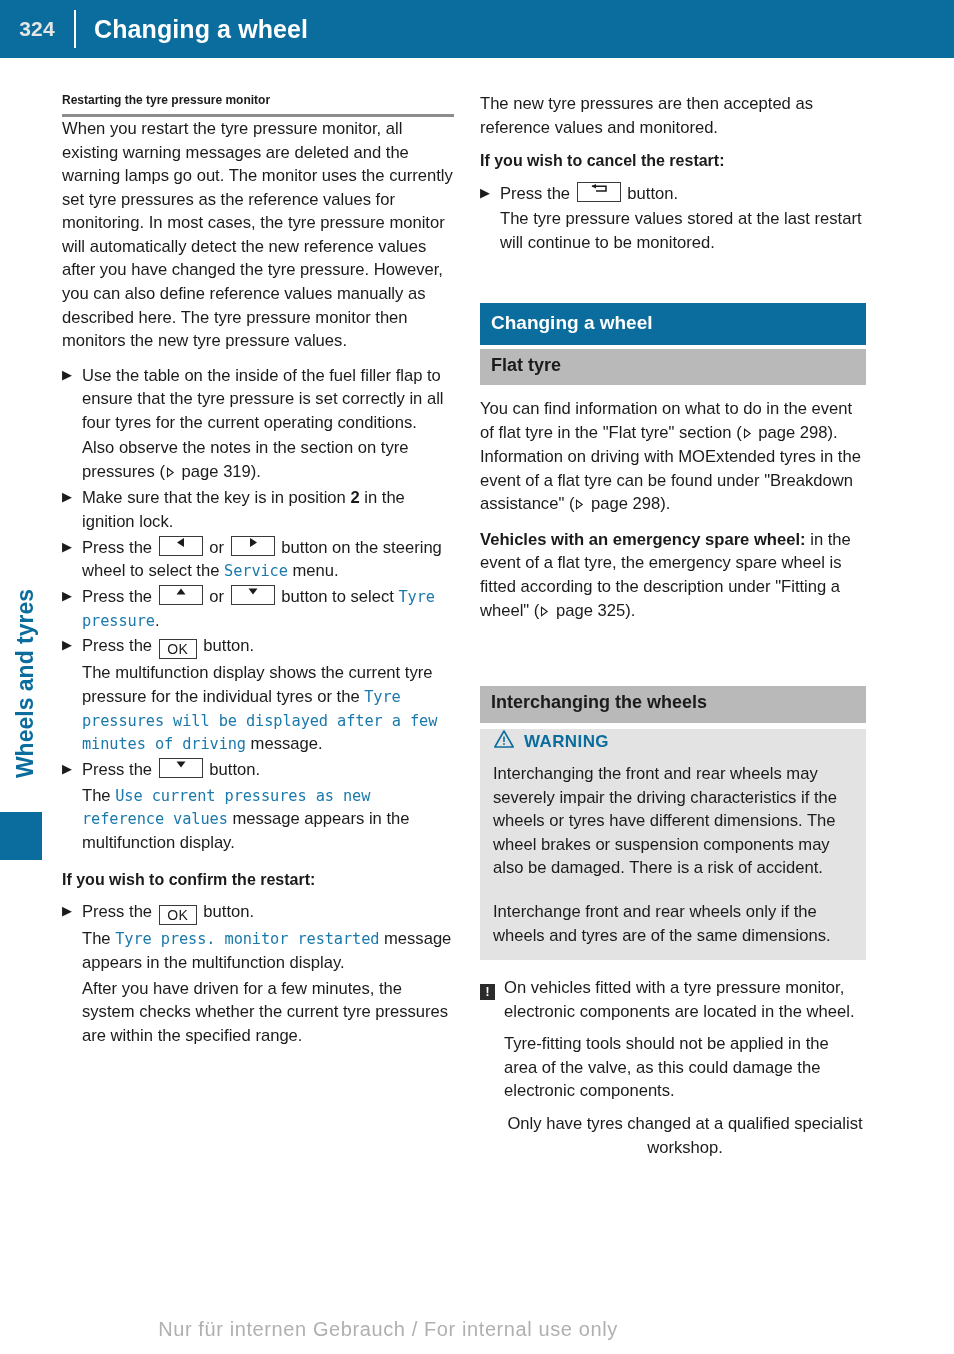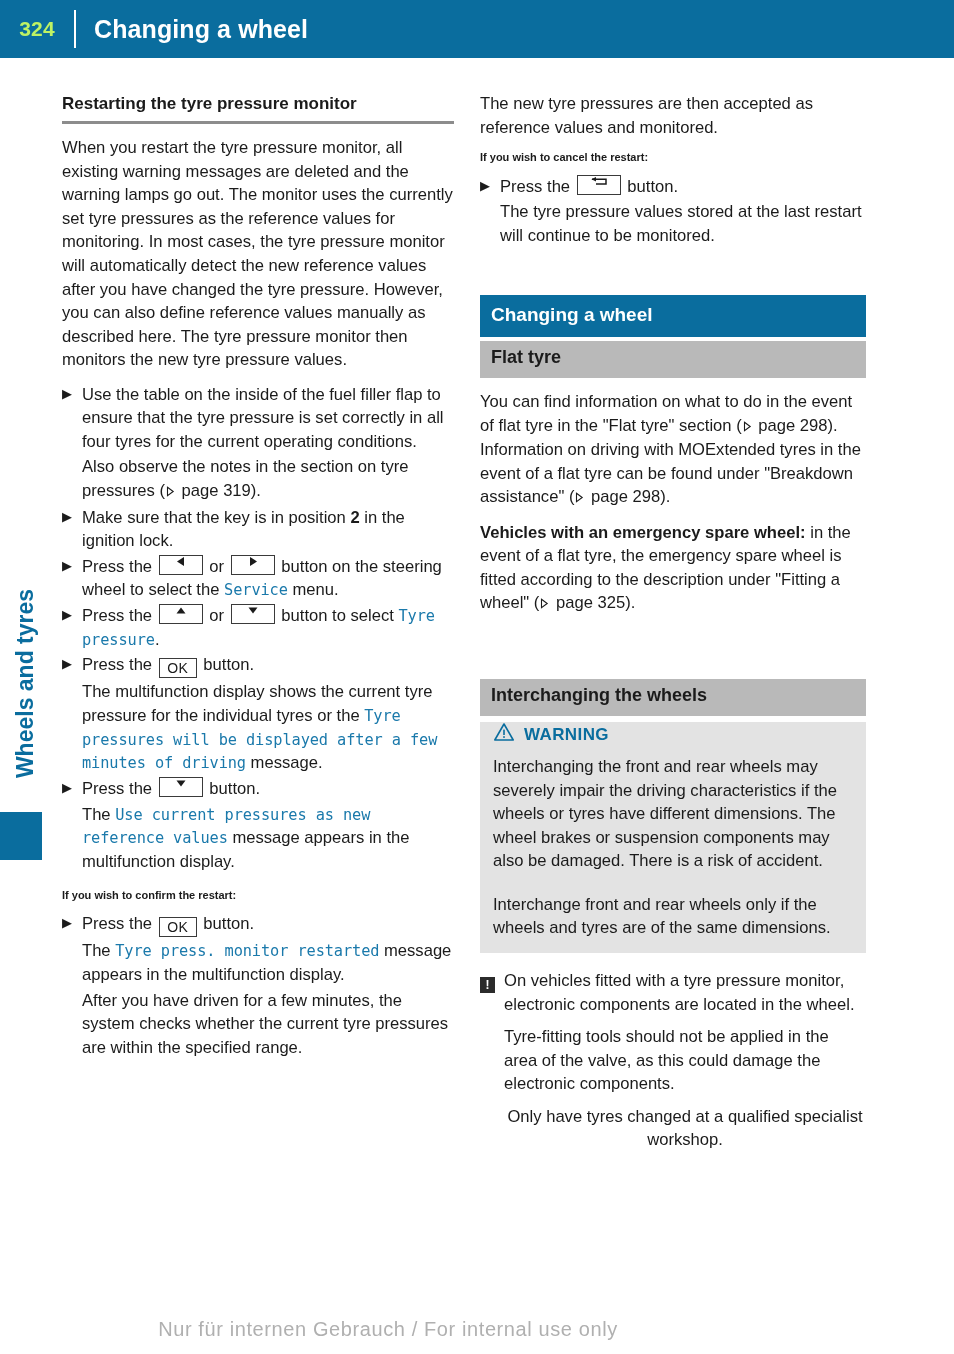--- a/index.html
+++ b/index.html
@@ -24,21 +24,21 @@
     top: 0;
     width: 954px;
     height: 58px;
     background: #0a6d9e;
     display: flex;
     align-items: center;
   }
   .page-number {
     width: 74px;
     text-align: center;
-    color: #bef264;
+    color: #e5e5e5;
     font-size: 21px;
     font-weight: bold;
     letter-spacing: .2px;
   }
   .header-sep {
     width: 2px;
     height: 38px;
     background: #ffffff;
   }
   .header-title {
@@ -88,28 +88,27 @@
   }
   .col-left  { left: 62px; }
   .col-right { left: 480px; width: 386px; }
 
   p { margin: 0 0 0 0; }
   .para { margin-bottom: 11px; }
 
   
   .sub-heading {
     font-weight: bold;
-    font-size: 17px;
+    font-size: 12px;
     padding-bottom: 5px;
     border-bottom: 3px solid #8c8c8c;
-    margin-bottom: 12px;
   }
   .run-in-heading {
     font-weight: bold;
-    font-size: 11px;
+    font-size: 16px;
     margin: 14px 0 9px 0;
   }
   .bar-heading-blue {
     background: #0a6d9e;
     color: #ffffff;
     font-weight: bold;
     font-size: 19px;
     padding: 7px 11px 8px 11px;
     margin-bottom: 4px;
   }

